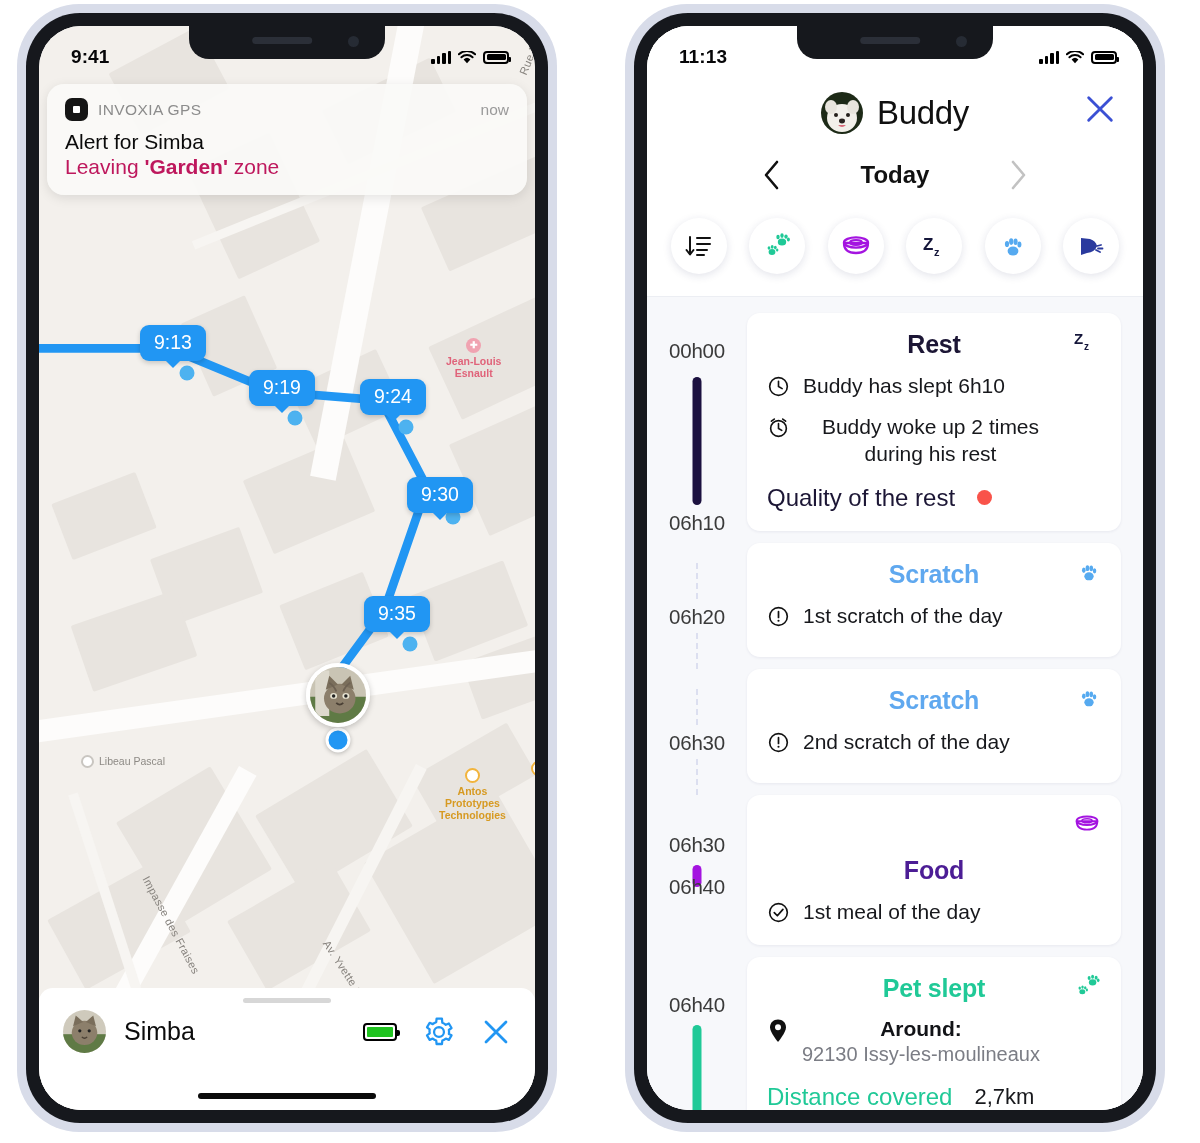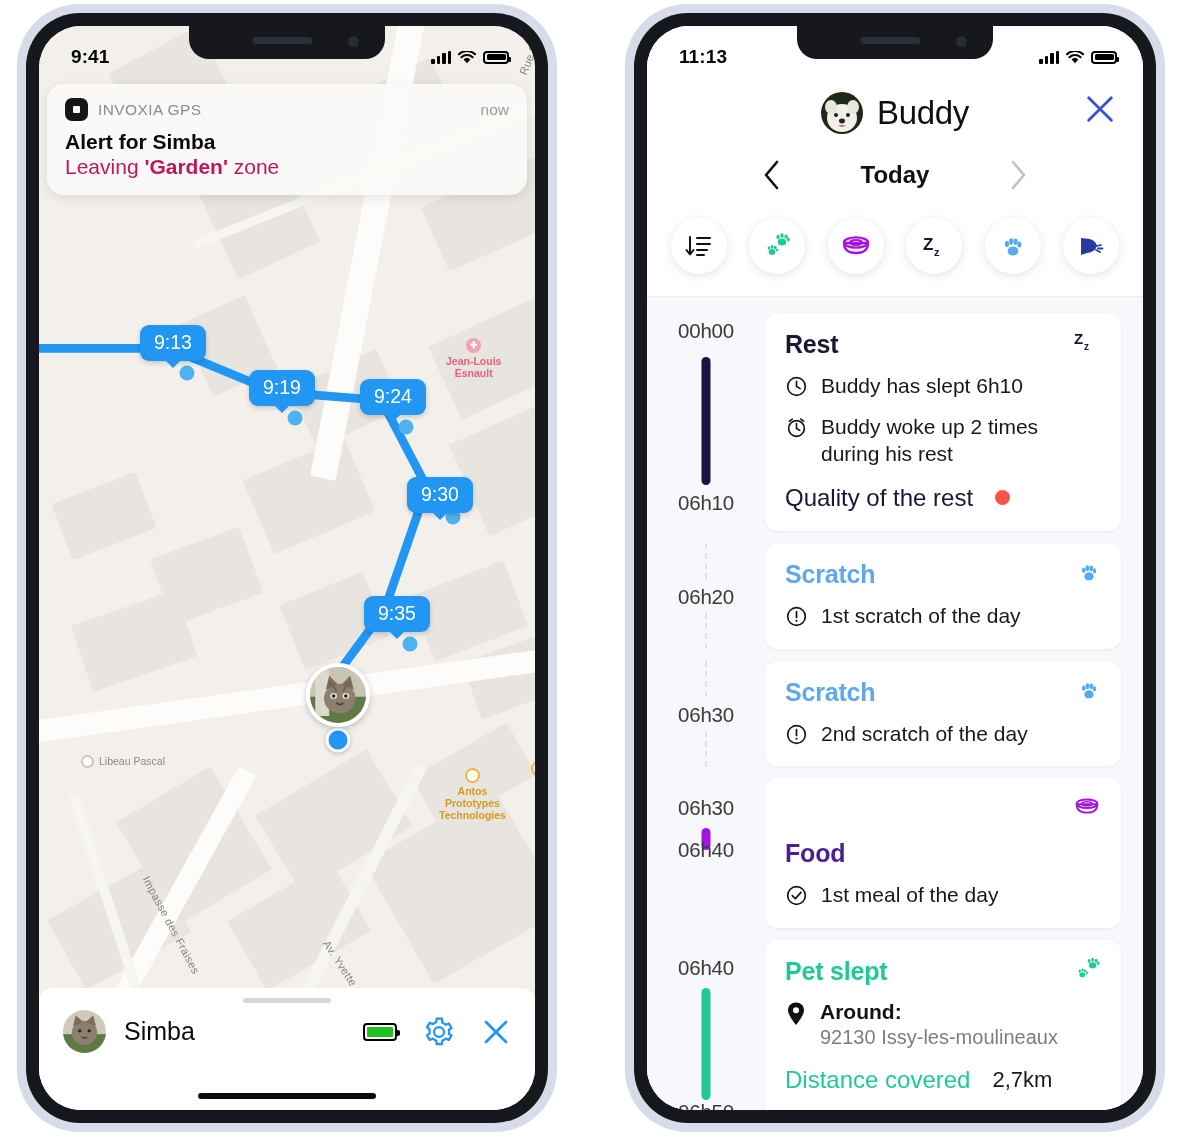--- a/index.html
+++ b/index.html
@@ -145,21 +145,21 @@
     z-index: 40;
   }
   .banner-top { display:flex; align-items:center; gap: 10px; }
   .app-icon {
     width: 23px; height: 23px; border-radius: 7px; background: #151515;
     display:flex;align-items:center;justify-content:center;flex:none;
   }
   .app-icon span { width: 7px; height: 7px; background:#fff; border-radius:1px; }
   .app-name { font-size: 15.5px; color: #8c8c8c; letter-spacing: .4px; }
   .ban-now  { margin-left:auto; font-size: 15.5px; color: #9a9a9a; }
-  .ban-title { font-size: 21px; font-weight: bold; color: #0a0a0a; margin-top: 9px; }
+  .ban-title { font-size: 21px; font-weight: normal; color: #0a0a0a; margin-top: 9px; }
   .ban-sub   { font-size: 21px; color: #be185d; margin-top: 1px; }
   .ban-sub b { font-weight: bold; }
 
   
   .sheet {
     position: absolute; left:0; right:0; bottom:0; height: 122px;
     background: #fff; border-radius: 14px 14px 0 0;
     z-index: 45; padding: 0 24px;
     display: flex; align-items: flex-start;
   }
@@ -212,39 +212,40 @@
     display:flex;align-items:center;justify-content:center; cursor:pointer;
   }
 
   .timeline {
     flex: 1; background: #f7f8fb;
     overflow: hidden; position: relative;
     padding: 16px 22px 0 0;
   }
   .trow { display:flex; position:relative; }
   .tcol {
-    width: 118px; flex:none; position: relative;
-    display:flex; flex-direction:column; align-items:center;
+    width: 100px; flex:none; position: relative;
+    display:flex; flex-direction:column; align-items:center;margin-top:20px;
   }
   .ttime { font-size: 20.5px; color:#3a3a3a; letter-spacing:-.2px; }
   .ttime.top { position:absolute; top: 6px; }
   .ttime.bot { position:absolute; bottom: 4px; }
   .tbar {
     position:absolute; left:50%; transform:translateX(-50%);
     width: 9px; border-radius: 5px;
   }
   .tdash {
     position:absolute; left:50%; transform:translateX(-50%);
     width: 2px; border-left: 2px dashed #dcdff0;
   }
   .card {
     flex: 1; background:#fff; border-radius: 13px;
     padding: 17px 20px 19px; margin-bottom: 12px;
     box-shadow: 0 1px 3px rgba(25,35,80,.07);
     position: relative;
+    text-align: center;
   }
   .card-title { font-size: 25px; font-weight: bold; letter-spacing:-.2px; }
   .card-ico { position:absolute; right: 19px; top: 16px; }
   .line { display:flex; align-items:flex-start; gap: 13px; margin-top: 14px; }
   .line .lt { font-size: 21px; color:#17181c; line-height: 1.28; }
   .addr-main { font-size: 21px; font-weight: bold; color:#121317; }
   .addr-sub  { font-size: 20px; color:#7b7d85; line-height: 1.3; }
   .footer-row { display:flex; align-items:center; gap: 22px; margin-top: 16px; }
   .footer-lbl { font-size: 24px; font-weight:normal; }
   .footer-val { font-size: 22px; color:#17181c; }

